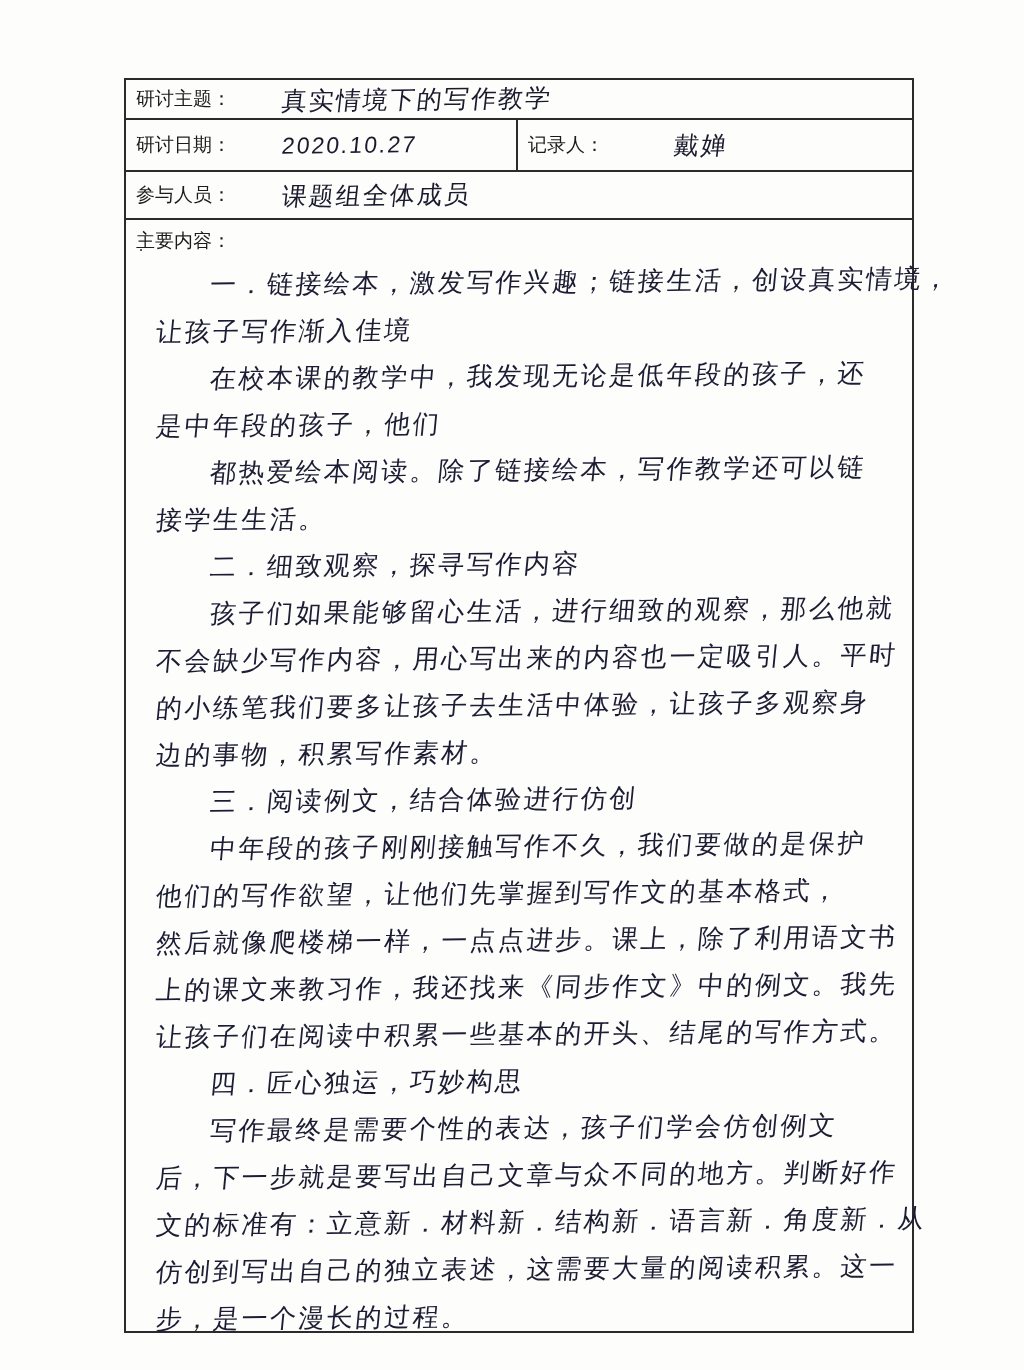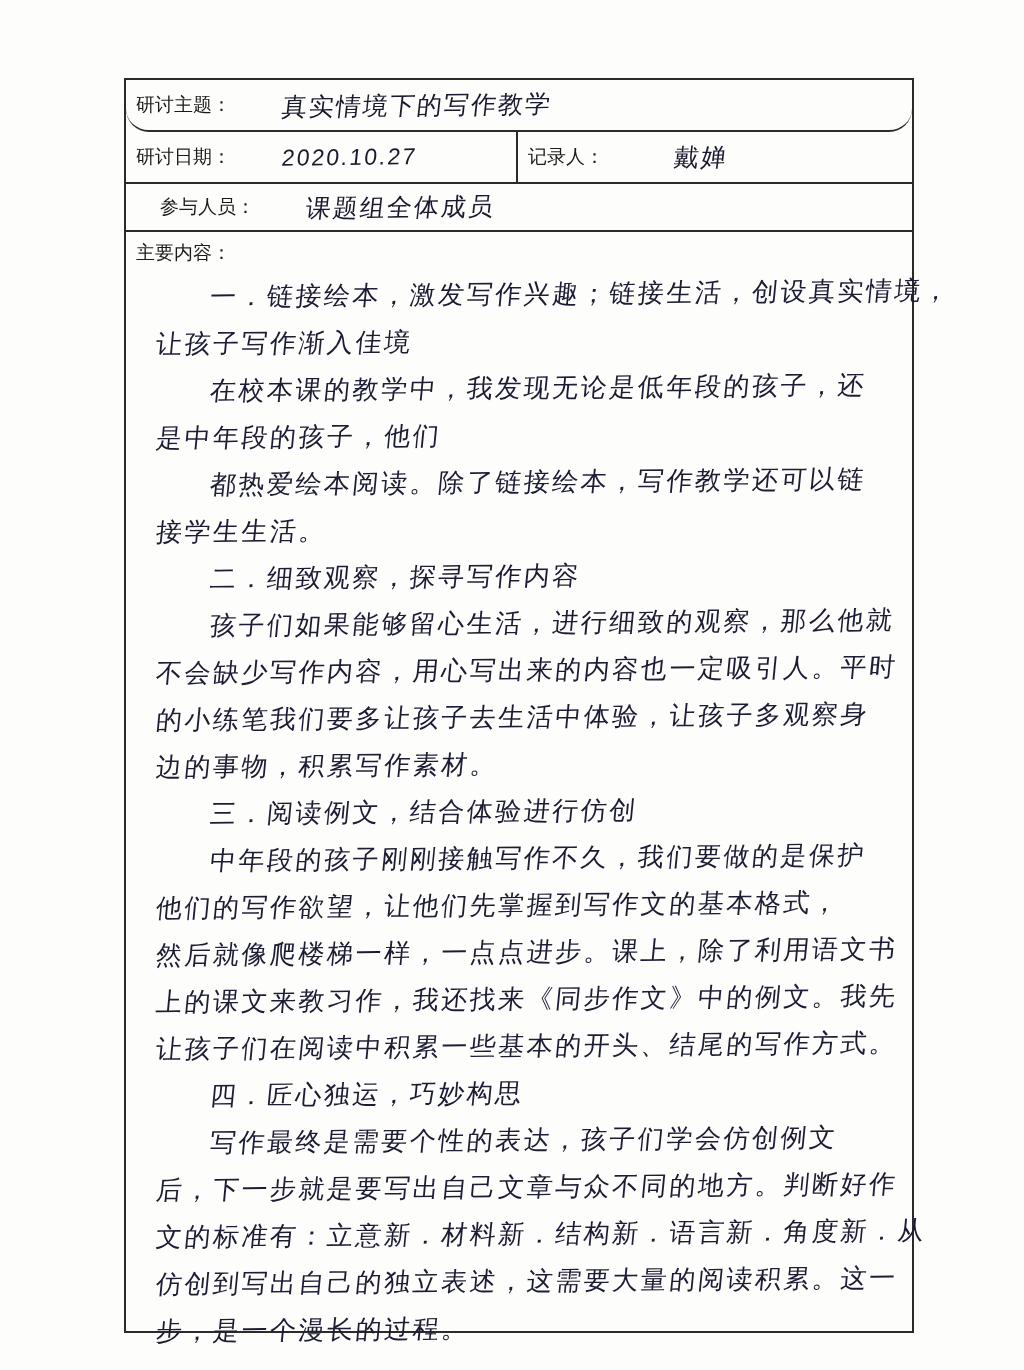--- a/index.html
+++ b/index.html
@@ -40,23 +40,23 @@
     height: 1255px;
     border: 2px solid #2b2b2b;
     box-sizing: border-box;
     background: transparent;
   }
   .row {
     display: flex;
     border-bottom: 2px solid #2b2b2b;
     box-sizing: border-box;
   }
-  .row.r1 { height: 52px; border-radius: 23px; }
+  .row.r1 { height: 40px; }
   .row.r2 { height: 52px; }
-  .row.r3 { height: 48px; padding-left: 24px; }
+  .row.r3 { height: 48px; }
   .cell {
     display: flex;
     align-items: center;
     box-sizing: border-box;
     padding-left: 10px;
   }
   .label {
     font-size: 19px;
     color: #1b1b1b;
     white-space: nowrap;

